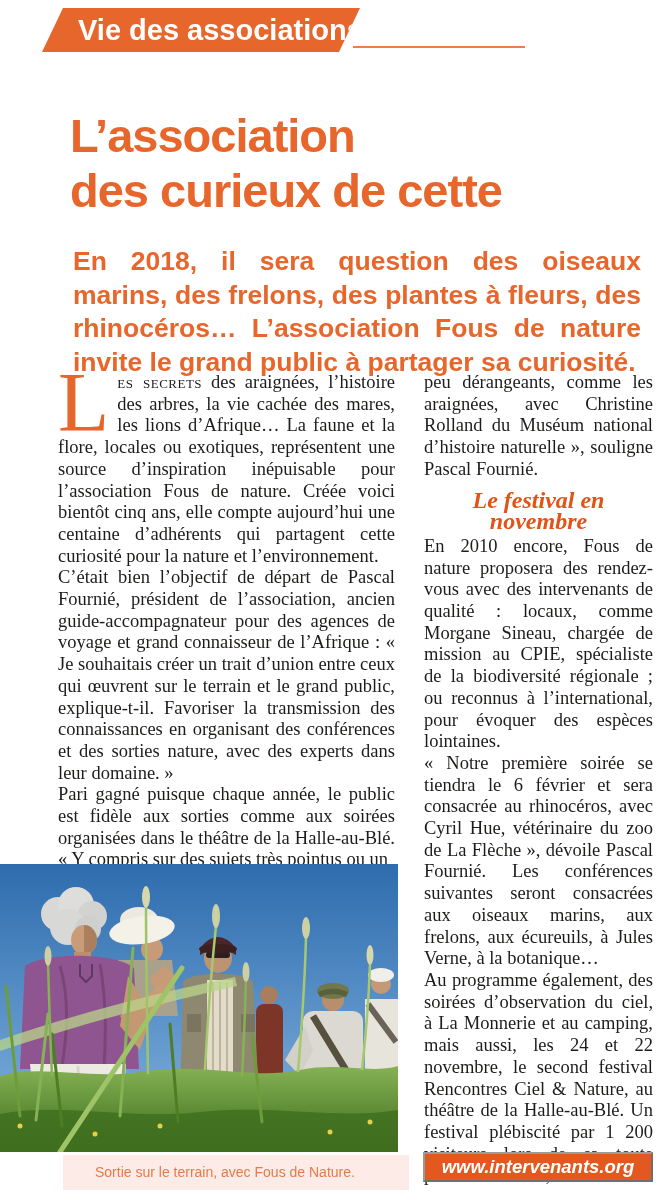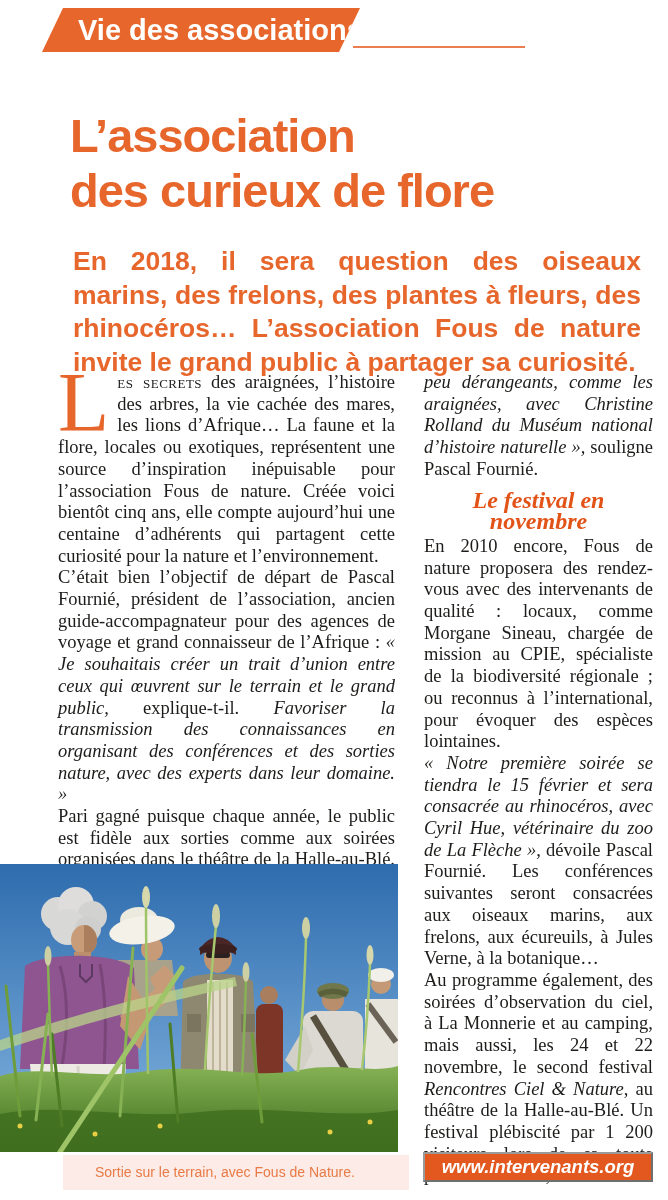--- a/index.html
+++ b/index.html
@@ -20,21 +20,21 @@
   .main-title{position:absolute;left:58px;top:96px;margin:12px;color:var(--accent);
               font-size:47px;line-height:55px;font-weight:bold;letter-spacing:-1px;}
   .standfirst{position:absolute;left:58px;top:230px;width:568px;margin:15px;color:var(--accent);
               font-size:26.5px;line-height:33.6px;font-weight:600;text-align:justify;}
   
   .col{position:absolute;top:372px;color:var(--body_text);font-family:"Liberation Serif",serif;
        font-size:18.5px;line-height:21.7px;text-align:justify;hyphens:auto;-webkit-hyphens:auto;}
   .left-col{left:58px;width:337px;}
   .right-col{left:424px;width:229px;}
   .body-p{margin:0;}
-  .it{font-style:italic;}
+  .it{}
   .dropcap{float:left;color:var(--accent);font-family:"Liberation Serif",serif;
            font-size:84px;line-height:61px;font-weight:normal;margin:0 8px 0 0;}
   .smallcaps{font-variant:small-caps;letter-spacing:.5px;margin-top:37px;}
   .col-heading{margin:9px 0 3px;color:var(--accent_deep);font-family:"Liberation Serif",serif;
                font-size:24px;font-weight:bold;font-style:italic;text-align:center;}
   
   .photo{position:absolute;left:0;top:864px;width:398px;height:288px;overflow:hidden;}
   .photo svg{display:block;width:398px;height:288px;}
   .caption{position:absolute;left:63px;top:1155px;width:314px;height:35px;background:var(--caption_bg);
            color:var(--caption_text);font-size:14px;line-height:35px;padding-left:32px;white-space:nowrap;}
@@ -47,34 +47,34 @@
 </head>
 <body>
 
 <div class="page">
 
   <div class="banner">
     <span class="banner-label">Vie des associations</span>
   </div>
   <div class="banner-rule"></div>
 
-  <h1 class="main-title"><span>L’association</span><br><span>des curieux de flore</span></h1>
+  <h1 class="main-title"><span>L’association</span><br><span>des curieux de cette</span></h1>
 
   <p class="standfirst">En 2018, il sera question des oiseaux marins, des frelons, des plantes à fleurs, des rhinocéros… L’association Fous de nature invite le grand public à partager sa curiosité.</p>
 
   <div class="col left-col">
       <p class="body-p"><span class="dropcap">L</span><span class="smallcaps">es secrets</span> des araignées, l’histoire des arbres, la vie cachée des mares, les lions d’Afrique… La faune et la flore, locales ou exotiques, représentent une source d’inspiration inépuisable pour l’association Fous de nature. Créée voici bientôt cinq ans, elle compte aujourd’hui une centaine d’adhérents qui partagent cette curiosité pour la nature et l’environnement.</p>
       <p class="body-p"><span>C’était bien l’objectif de départ de Pascal Fournié, président de l’association, ancien guide-accompagnateur pour des agences de voyage et grand connaisseur de l’Afrique : </span><span class="it">« Je souhaitais créer un trait d’union entre ceux qui œuvrent sur le terrain et le grand public,</span><span> explique-t-il. </span><span class="it">Favoriser la transmission des connaissances en organisant des conférences et des sorties nature, avec des experts dans leur domaine. »</span></p>
       <p class="body-p"><span>Pari gagné puisque chaque année, le public est fidèle aux sorties comme aux soirées organisées dans le théâtre de la Halle-au-Blé. </span><span class="it">« Y compris sur des sujets très pointus ou un</span></p>
     </div>
   <div class="col right-col">
       <p class="body-p"><span class="it">peu dérangeants, comme les araignées, avec Christine Rolland du Muséum national d’histoire naturelle »,</span><span> souligne Pascal Fournié.</span></p>
       <h3 class="col-heading">Le festival en novembre</h3>
       <p class="body-p"><span>En 2010 encore, Fous de nature proposera des rendez-vous avec des intervenants de qualité : locaux, comme Morgane Sineau, chargée de mission au CPIE, spécialiste de la biodiversité régionale ; ou reconnus à l’international, pour évoquer des espèces lointaines.</span></p>
-      <p class="body-p"><span class="it">« Notre première soirée se tiendra le 15 février et sera consacrée au rhinocéros, avec Cyril Hue, vétérinaire du zoo de La Flèche »,</span><span> dévoile Pascal Fournié. Les conférences suivantes seront consacrées aux oiseaux marins, aux frelons, aux écureuils, à Jules Verne, à la botanique…</span></p>
+      <p class="body-p"><span class="it">« Notre première soirée se tiendra le 6 février et sera consacrée au rhinocéros, avec Cyril Hue, vétérinaire du zoo de La Flèche »,</span><span> dévoile Pascal Fournié. Les conférences suivantes seront consacrées aux oiseaux marins, aux frelons, aux écureuils, à Jules Verne, à la botanique…</span></p>
       <p class="body-p"><span>Au programme également, des soirées d’observation du ciel, à La Monnerie et au camping, mais aussi, les 24 et 22 novembre, le second festival </span><span class="it">Rencontres Ciel &amp; Nature</span><span>, au théâtre de la Halle-au-Blé. Un festival plébiscité par 1 200 visiteurs lors de sa toute première édition, en 2016.</span></p>
     </div>
 
   <div class="photo">
     <svg viewBox="0 0 398 288" preserveAspectRatio="none">
       <defs>
         <linearGradient id="sky" x1="0" y1="0" x2="0" y2="1">
           <stop offset="0" stop-color="#2e6cae"></stop>
             <stop offset="0.75" stop-color="#6fa3d4"></stop>
             <stop offset="1" stop-color="#a5c9e8"></stop>

